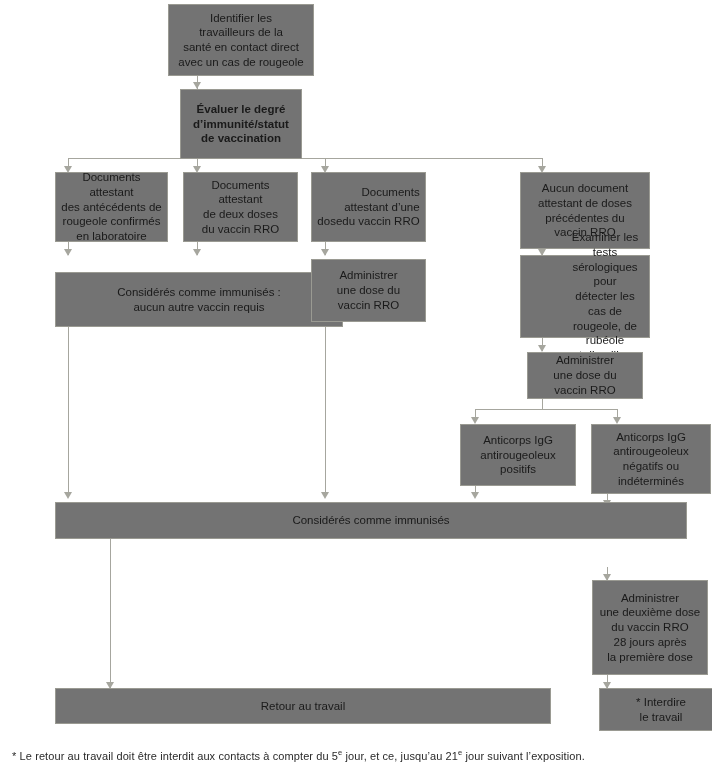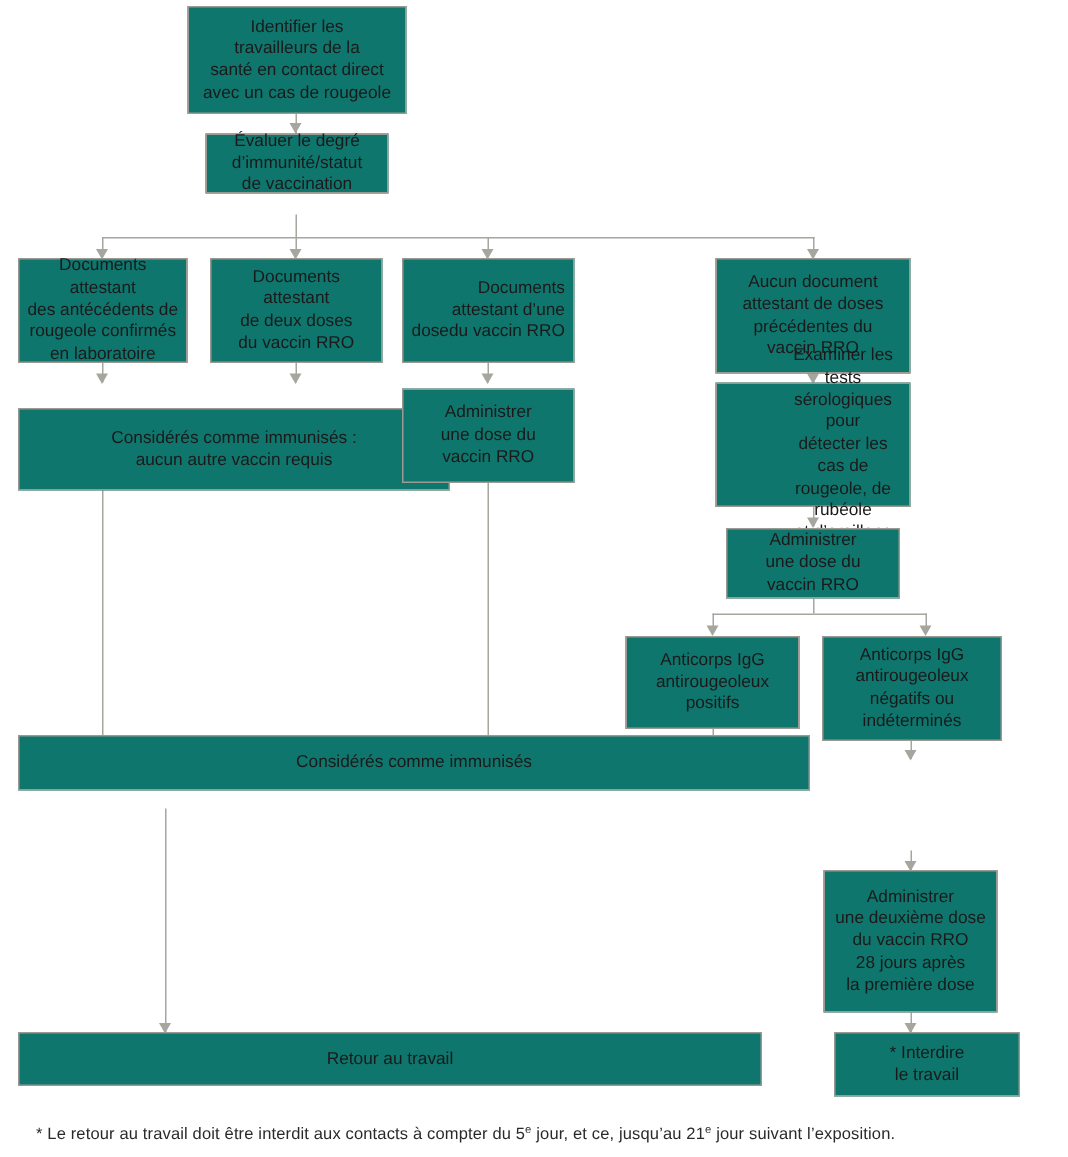--- a/index.html
+++ b/index.html
@@ -14,32 +14,33 @@
   #chart {
     position: relative;
     width: 712px;
     height: 771px;
     background: #ffffff;
     overflow: hidden;
   }
   .node {
     position: absolute;
     box-sizing: border-box;
-    background: #0f766e;
+    background: #737373;
     border: 1px solid #9a9a92;
     display: flex;
     align-items: center;
     justify-content: center;
     text-align: center;
     line-height: 1.28;
     font-size: 11.5px;
     color: #1a1a1a;
     padding: 2px 4px;
     white-space: pre-line;
     z-index: 2;
+    margin-left: 43px;
   }
   .conn {
     position: absolute;
     background: #a6a69e;
     z-index: 1;
   }
   .conn.v { width: 1px; }
   .conn.h { height: 1px; }
   .arrowhead {
     position: absolute;
@@ -50,21 +51,20 @@
     border-top: 7px solid #a6a69e;
     z-index: 1;
   }
   .footnote {
     position: absolute;
     left: 12px;
     top: 748px;
     font-size: 11px;
     color: #2a2a2a;
     letter-spacing: 0.1px;
-    margin-left: 12px;
   }
   .footnote sup {
     font-size: 7.5px;
     vertical-align: super;
   }
 </style>
 </head>
 <body>
 
 <div id="chart">
@@ -128,21 +128,21 @@
   <div class="arrowhead" style="left:603px; top:682px;"></div>
 
   <div class="conn v" style="left:110px; top:539px; height:149px;"></div>
   <div class="arrowhead" style="left:106px; top:682px;"></div>
 
   <div class="node" style="left:125px; top:4px; width:146px; height:72px;">Identifier les
 travailleurs de la
 santé en contact direct
 avec un cas de rougeole</div>
 
-  <div class="node" style="left:137px; top:89px; width:122px; height:40px;">Évaluer le degré
+  <div class="node" style="left:137px; top:89px; width:122px; height:70px;font-weight:bold;">Évaluer le degré
 d’immunité/statut
 de vaccination</div>
 
   <div class="node" style="left:12px; top:172px; width:113px; height:70px;">Documents attestant
 des antécédents de
 rougeole confirmés
 en laboratoire</div>
 
   <div class="node" style="left:140px; top:172px; width:115px; height:70px;">Documents attestant
 de deux doses
@@ -177,21 +177,21 @@
 
   <div class="node" style="left:417px; top:424px; width:116px; height:62px;">Anticorps IgG
 antirougeoleux
 positifs</div>
 
   <div class="node" style="left:548px; top:424px; width:120px; height:70px;">Anticorps IgG
 antirougeoleux
 négatifs ou
 indéterminés</div>
 
-  <div class="node" style="left:12px; top:490px; width:528px; height:37px;">Considérés comme immunisés</div>
+  <div class="node" style="left:12px; top:502px; width:632px; height:37px;">Considérés comme immunisés</div>
 
 
   <div class="node" style="left:549px; top:580px; width:116px; height:95px;">Administrer
 une deuxième dose
 du vaccin RRO
 28 jours après
 la première dose</div>
 
   <div class="node" style="left:12px; top:688px; width:496px; height:36px;">Retour au travail</div>
 

